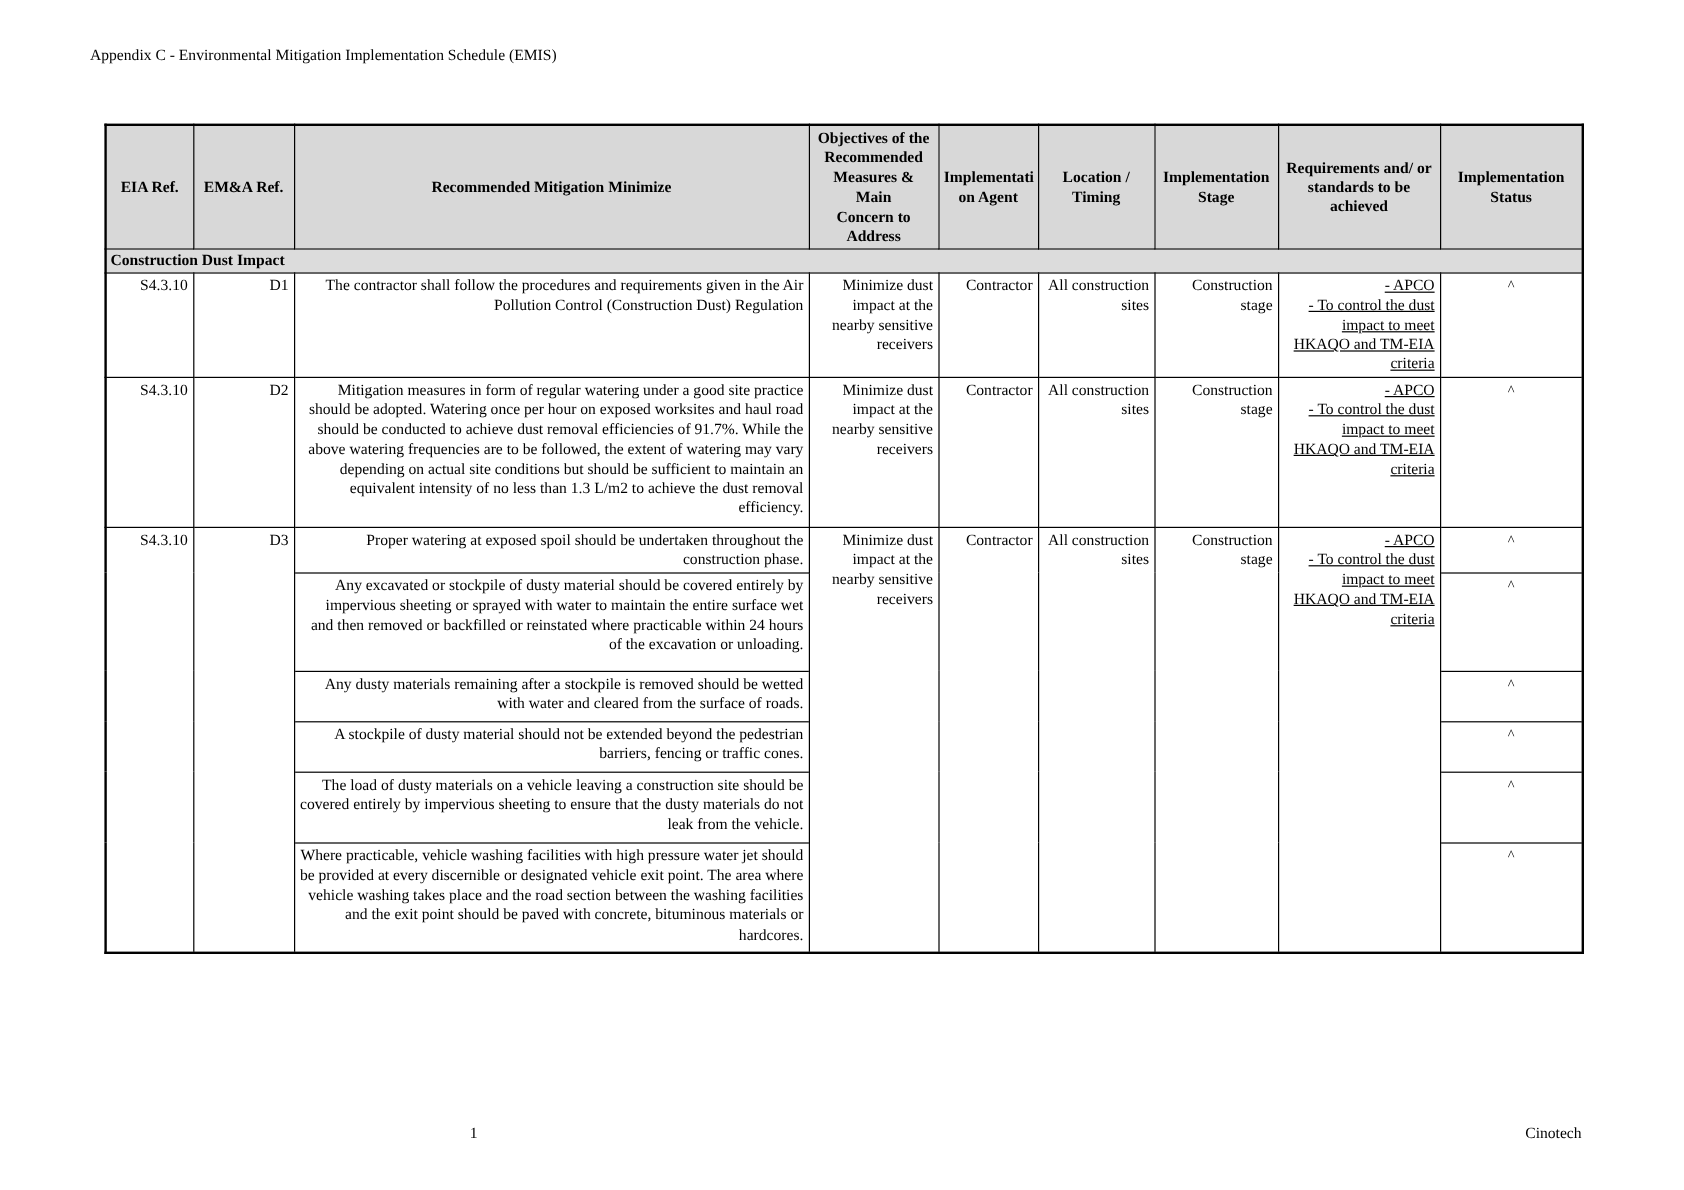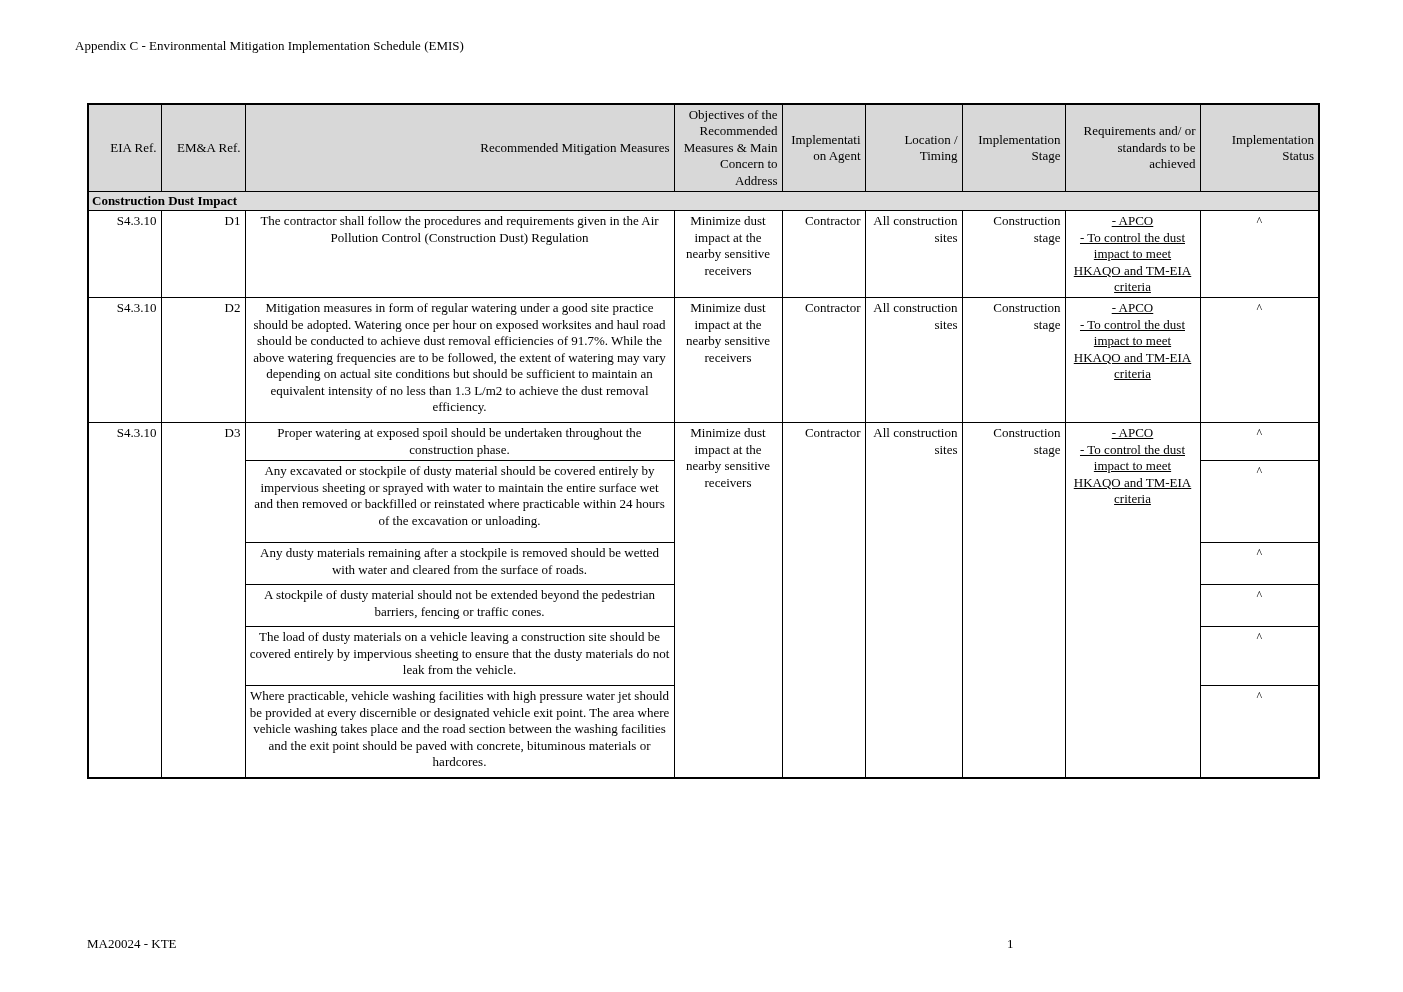--- a/index.html
+++ b/index.html
@@ -36,34 +36,34 @@
     line-height: 16.4px;
   }
   table.emis th, table.emis td {
     border: 1px solid var(--border-color);
     padding: 2px 4px;
     vertical-align: top;
     overflow: hidden;
   }
   tr.header-row th {
     background: var(--header-bg);
-    font-weight: normal;
-    text-align: right;
+    font-weight: bold;
+    text-align: center;
     vertical-align: middle;
     white-space: pre-line;
   }
   tr.section-row td {
     background: var(--section-bg);
     font-weight: bold;
     text-align: left;
     padding: 1px 3px;
     margin-top: 18px;
   }
   td.c-center { text-align: right; }
-  td.c-left { text-align: center; }
+  td.c-left { text-align: right; }
   td.pre { white-space: pre-line; text-decoration: underline; }
   td.status-cell { text-align: center; font-size: 12px; }
   .footer {
     position: absolute;
     left: 87px; top: 936px;
     width: 1231px;
     display: flex;
     font-size: 13px;
   }
   .footer > span { flex: 1; }
@@ -86,21 +86,21 @@
       <col style="width:97px">
       <col style="width:103px">
       <col style="width:135px">
       <col style="width:119px">
     </colgroup>
 
     <tbody>
         <tr class="header-row" style="height:85px">
       <th>EIA Ref.</th>
       <th>EM&amp;A Ref.</th>
-      <th>Recommended Mitigation Measures</th>
+      <th>Recommended Mitigation Minimize</th>
       <th>Objectives of the
 Recommended
 Measures &amp; Main
 Concern to
 Address</th>
       <th>Implementati
 on Agent</th>
       <th>Location /
 Timing</th>
       <th>Implementation
@@ -172,15 +172,15 @@
     </tr>
     <tr style="height:92px">
       <td class="c-left">Where practicable, vehicle washing facilities with high pressure water jet should be provided at every discernible or designated vehicle exit point. The area where vehicle washing takes place and the road section between the washing facilities and the exit point should be paved with concrete, bituminous materials or hardcores.</td>
       <td class="status-cell">^</td>
     </tr>
   </tbody>
     </table>
 </div>
 
 <div class="footer">
-  <span class="f-left">MA20024 - KTE</span>
   <span class="f-center">1</span>
+  <span class="f-right">Cinotech</span>
 </div>
 
 </body></html>

